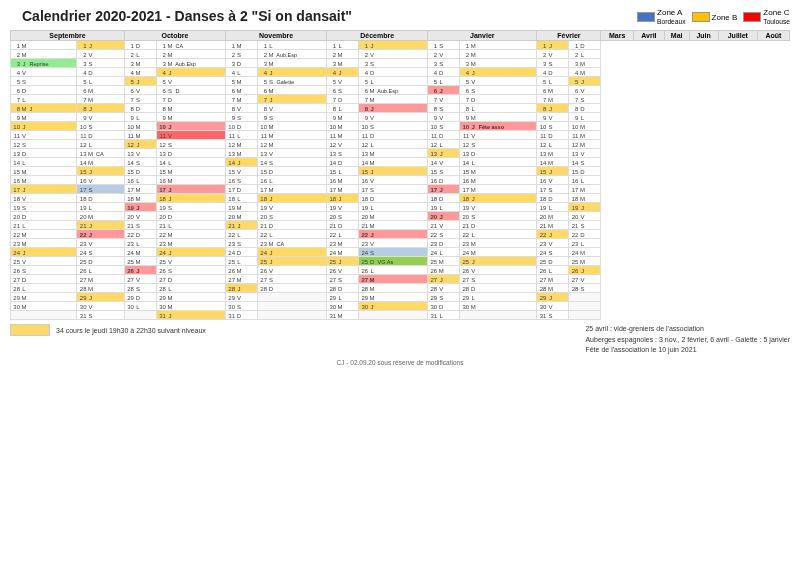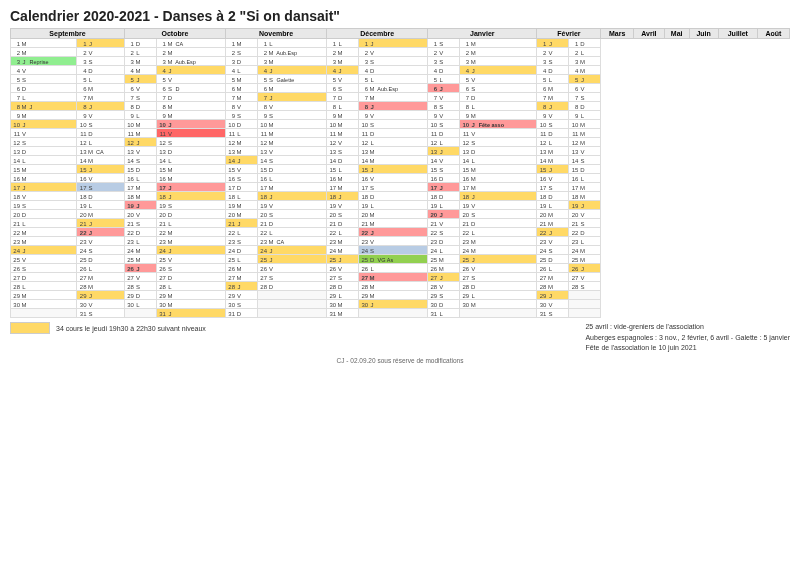--- a/index.html
+++ b/index.html
@@ -13,20 +13,21 @@
     }
     .page {
       width: 800px;
       padding: 8px 10px 6px 10px;
     }
     .header-row {
       display: flex;
       align-items: flex-start;
       justify-content: space-between;
       margin-bottom: 4px;
+      margin-left: 12px;
     }
     .title {
       font-size: 14px;
       font-weight: bold;
       color: #222;
     }
     .zones {
       display: flex;
       align-items: center;
       gap: 6px;
@@ -141,20 +142,34 @@
     td.highlight-green { background-color: #92d050 !important; }
     td.fete { background-color: #ff9999 !important; font-weight: bold; }
     td.reprise { background-color: #90ee90 !important; }
   </style>
 </head>
 <body>
 
 <div class="page">
   <div class="header-row">
     <div class="title">Calendrier 2020-2021 - Danses à 2 "Si on dansait"</div>
+    <div class="zones">
+      <div class="zone-item">
+        <div class="zone-box zone-a"></div>
+        <span>Zone A<br><small>Bordeaux</small></span>
+      </div>
+      <div class="zone-item">
+        <div class="zone-box zone-b"></div>
+        <span>Zone B</span>
+      </div>
+      <div class="zone-item">
+        <div class="zone-box zone-c"></div>
+        <span>Zone C<br><small>Toulouse</small></span>
+      </div>
+    </div>
   </div>
 
   <table class="calendar-table">
     <thead>
       <tr>
         <th class="hdr-sep" colspan="2">Septembre</th>
         <th class="hdr-oct" colspan="2">Octobre</th>
         <th class="hdr-nov" colspan="2">Novembre</th>
         <th class="hdr-dec" colspan="2">Décembre</th>
         <th class="hdr-jan" colspan="2">Janvier</th>

